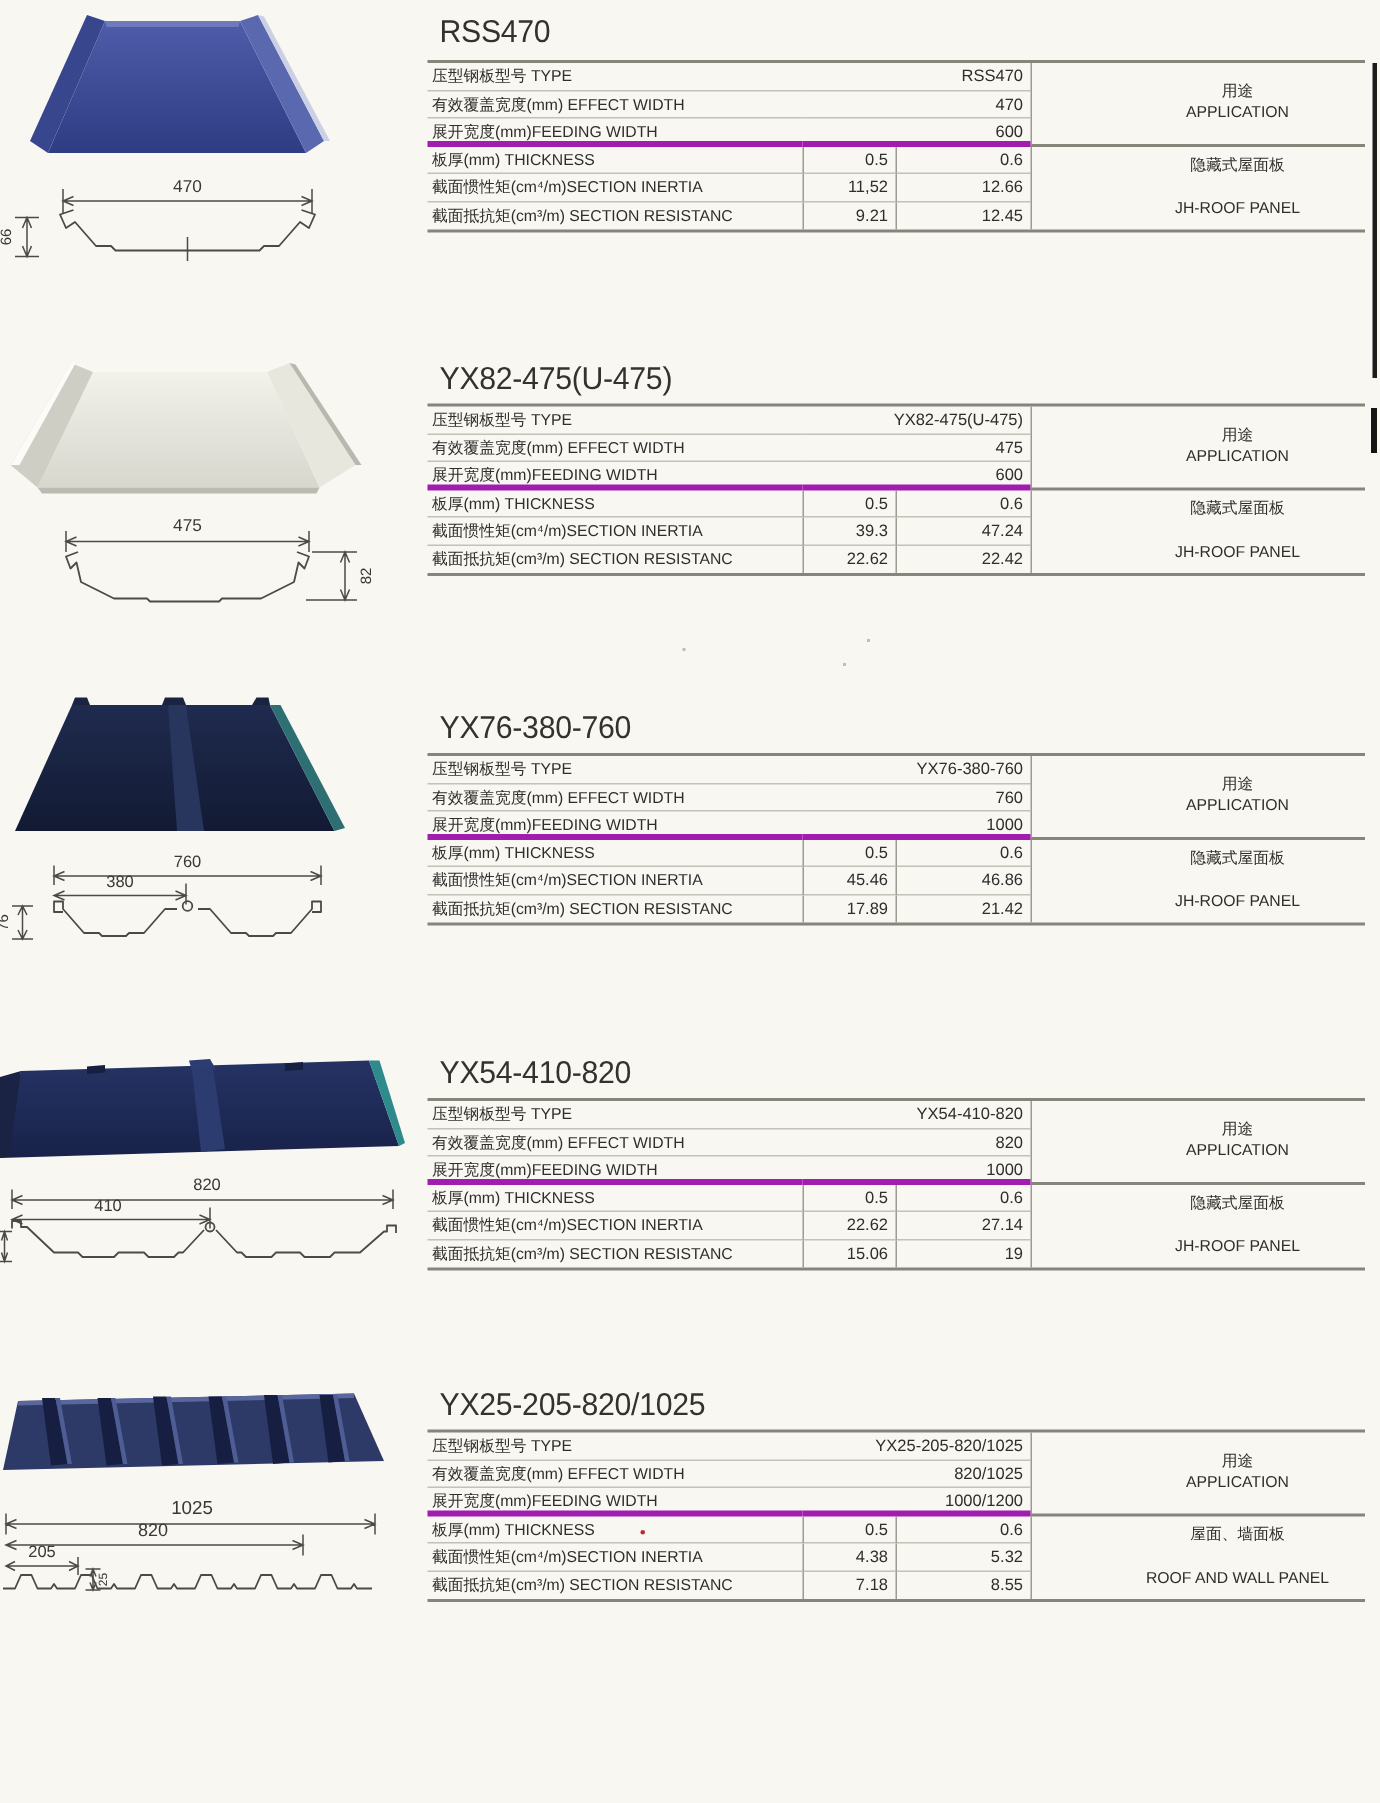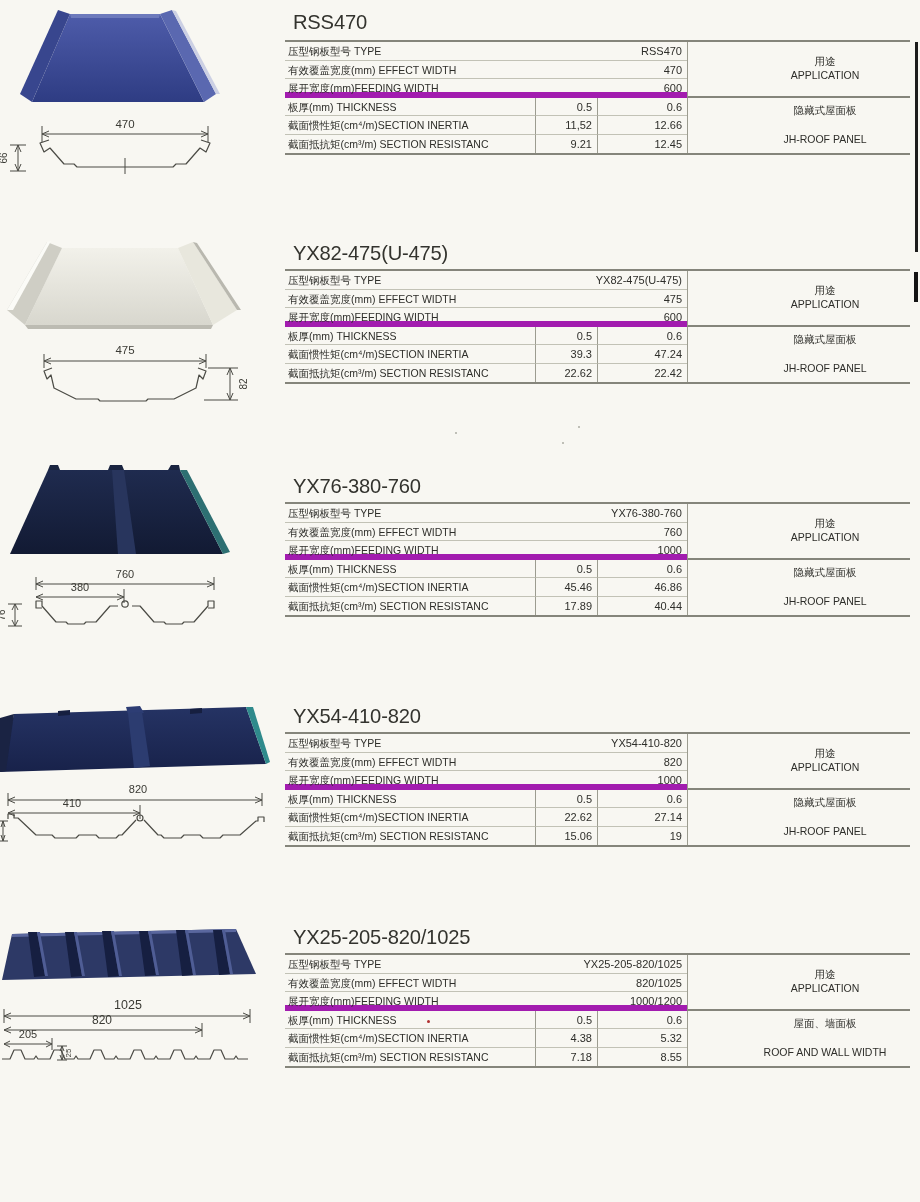--- a/index.html
+++ b/index.html
@@ -16,21 +16,21 @@
   .lab{grid-column:1;padding-left:3px;}
   .vspan{grid-column:2/4;text-align:right;padding-right:5px;font-size:11px;}
   .v1{grid-column:2;text-align:right;padding-right:5px;font-size:11px;
       border-left:1px solid #9c9c90;border-right:1px solid #9c9c90;}
   .v2{grid-column:3;text-align:right;padding-right:5px;font-size:11px;}
   .appc{grid-column:4;border-left:1px solid #9c9c90;display:flex;flex-direction:column;
         justify-content:center;text-align:center;padding-left:52px;line-height:1.3;font-size:10.5px;}
   .app-top{grid-row:1/4;border-bottom:2px solid #85857b;}
   .app-bot{grid-row:4/7;gap:16px;}
   .bb{border-bottom:1px solid #c2c2b6;}
-  .bbh{border-bottom:6px solid #a21caf;}
+  .bbh{border-bottom:4px solid #a21caf;}
   .artifact{position:absolute;}
   svg text{font-family:"Liberation Sans",sans-serif;fill:#3a3a34;}
   svg .dim{stroke:#4b4b45;stroke-width:1;fill:none;}
   svg .prof{stroke:#4b4b45;stroke-width:1.2;fill:none;stroke-linejoin:round;}
 </style>
 </head>
 <body>
 
 <div class="photo" style="left:18px;top:10px;width:220px;height:100px">
   <svg width="220" height="100">
@@ -182,21 +182,21 @@
   <div class="c v2 bb" style="grid-row:4">0.6</div>
   <div class="c appc app-bot">
     <div>隐藏式屋面板</div>
     <div>JH-ROOF PANEL</div>
   </div>
   <div class="c lab bb" style="grid-row:5">截面惯性矩(cm⁴/m)SECTION INERTIA</div>
   <div class="c v1 bb" style="grid-row:5">45.46</div>
   <div class="c v2 bb" style="grid-row:5">46.86</div>
   <div class="c lab" style="grid-row:6">截面抵抗矩(cm³/m) SECTION RESISTANC</div>
   <div class="c v1" style="grid-row:6">17.89</div>
-  <div class="c v2" style="grid-row:6">40.44</div>
+  <div class="c v2" style="grid-row:6">21.42</div>
 </div>
 
 <div class="photo" style="left:0;top:702px;width:275px;height:82px">
   <svg width="275" height="82">
     <defs>
         <linearGradient id="g4" x1="0" y1="0" x2="0" y2="1">
       <stop offset="0" stop-color="#253364"></stop>
           <stop offset="1" stop-color="#18224a"></stop>
         </linearGradient>
       </defs>
@@ -290,21 +290,21 @@
   </div>
   <div class="c lab bb" style="grid-row:2">有效覆盖宽度(mm) EFFECT WIDTH</div>
   <div class="c vspan bb" style="grid-row:2">820/1025</div>
   <div class="c lab bbh" style="grid-row:3">展开宽度(mm)FEEDING WIDTH</div>
   <div class="c vspan bbh" style="grid-row:3">1000/1200</div>
   <div class="c lab bb" style="grid-row:4">板厚(mm) THICKNESS</div>
   <div class="c v1 bb" style="grid-row:4">0.5</div>
   <div class="c v2 bb" style="grid-row:4">0.6</div>
   <div class="c appc app-bot">
     <div>屋面、墙面板</div>
-    <div>ROOF AND WALL WIDTH</div>
+    <div>ROOF AND WALL PANEL</div>
   </div>
   <div class="c lab bb" style="grid-row:5">截面惯性矩(cm⁴/m)SECTION INERTIA</div>
   <div class="c v1 bb" style="grid-row:5">4.38</div>
   <div class="c v2 bb" style="grid-row:5">5.32</div>
   <div class="c lab" style="grid-row:6">截面抵抗矩(cm³/m) SECTION RESISTANC</div>
   <div class="c v1" style="grid-row:6">7.18</div>
   <div class="c v2" style="grid-row:6">8.55</div>
 </div>
 
 <div class="artifact" style="left:915px;top:42px;width:3px;height:210px;background:#1c1c1c"></div>

